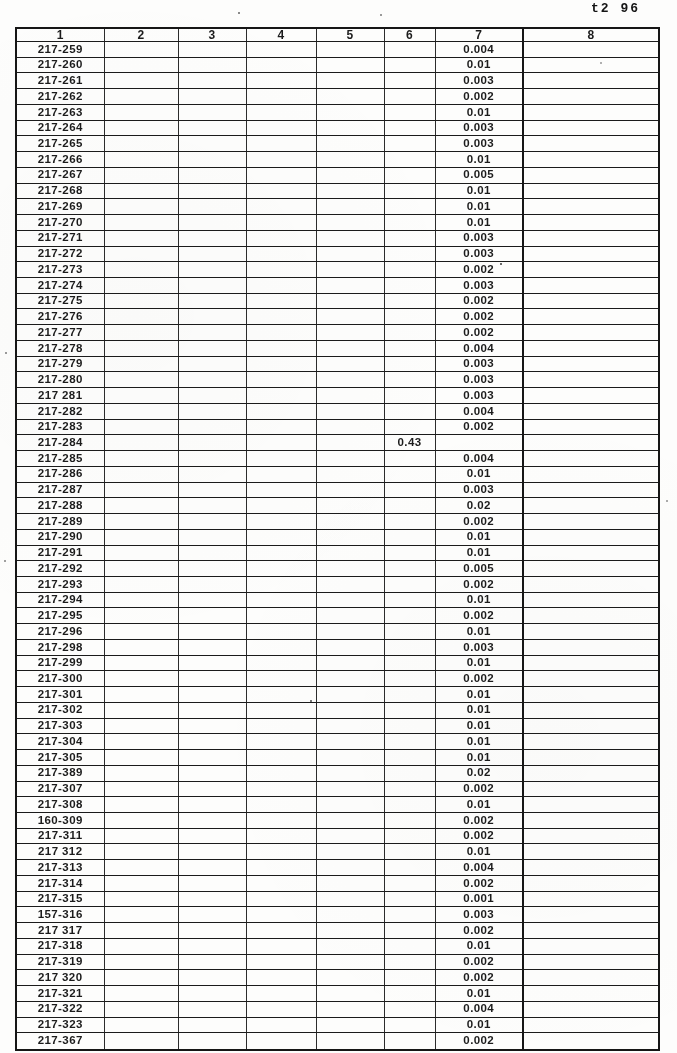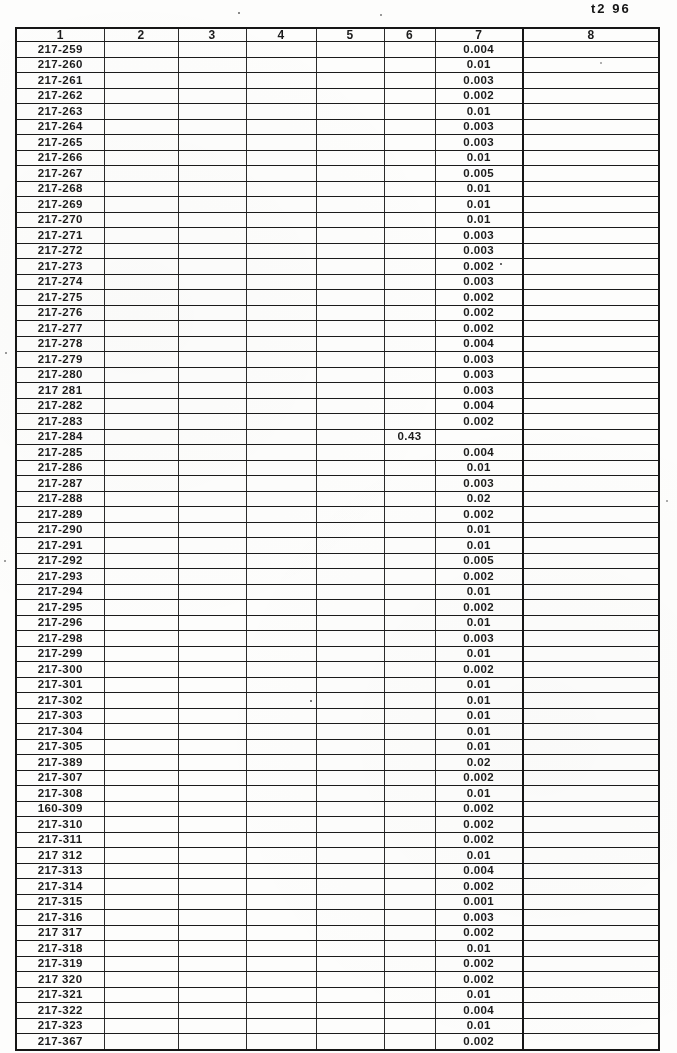--- a/index.html
+++ b/index.html
@@ -16,21 +16,21 @@
     
     background:
       radial-gradient(circle at 20% 30%, rgba(0,0,0,0.012), transparent 40%),
       radial-gradient(circle at 80% 70%, rgba(0,0,0,0.012), transparent 40%),
       #fdfdfc;
   }
   .corner-label {
     position: absolute;
     top: 1px;
     left: 591px;
-    font-family: Liberation Sans, sans-serif;
+    font-family: Liberation Mono, monospace;
     font-size: 13px;
     font-weight: bold;
     letter-spacing: 2px;
     color: #151515;
   }
   table.grid {
     position: absolute;
     left: 15px;
     top: 27px;
     width: 643px;
@@ -618,30 +618,20 @@
         <td>160-309</td>
         <td></td>
         <td></td>
         <td></td>
         <td></td>
         <td></td>
         <td>0.002</td>
         <td></td>
       </tr>
       <tr>
-        <td>217-310</td>
-        <td></td>
-        <td></td>
-        <td></td>
-        <td></td>
-        <td></td>
-        <td>0.002</td>
-        <td></td>
-      </tr>
-      <tr>
         <td>217-311</td>
         <td></td>
         <td></td>
         <td></td>
         <td></td>
         <td></td>
         <td>0.002</td>
         <td></td>
       </tr>
       <tr>
@@ -678,21 +668,21 @@
         <td>217-315</td>
         <td></td>
         <td></td>
         <td></td>
         <td></td>
         <td></td>
         <td>0.001</td>
         <td></td>
       </tr>
       <tr>
-        <td>217-316</td>
+        <td>157-316</td>
         <td></td>
         <td></td>
         <td></td>
         <td></td>
         <td></td>
         <td>0.003</td>
         <td></td>
       </tr>
       <tr>
         <td>217 317</td>

